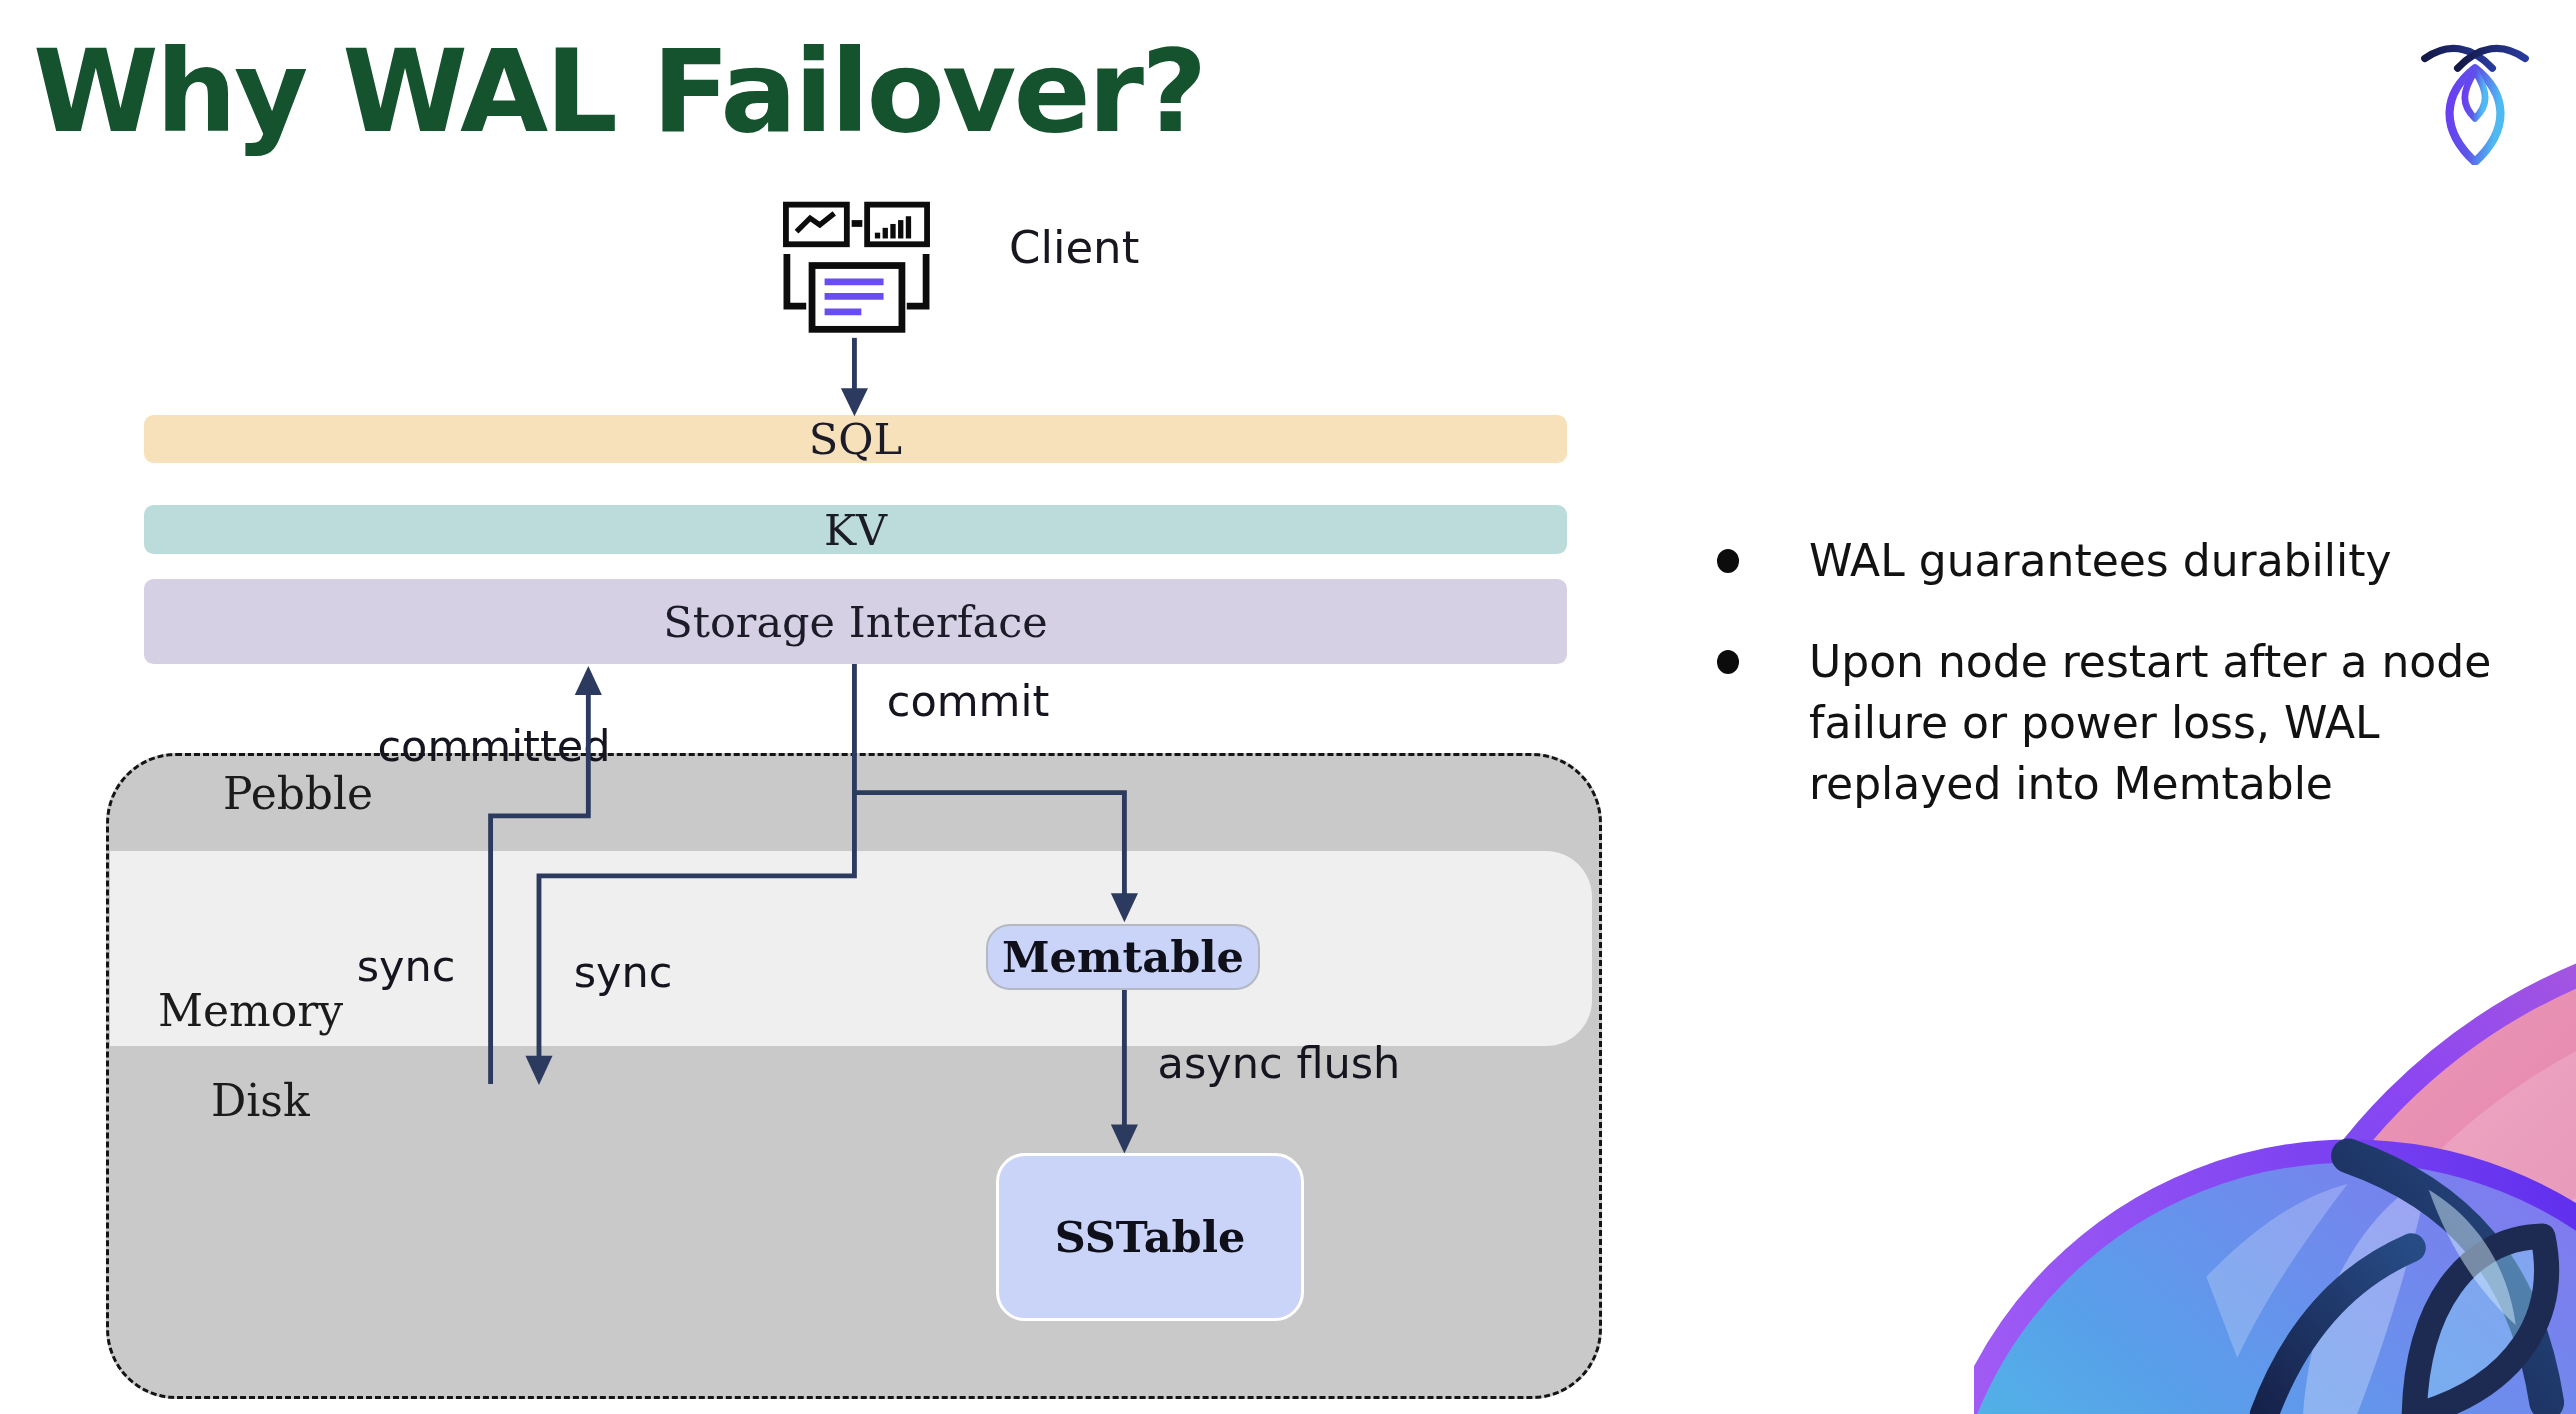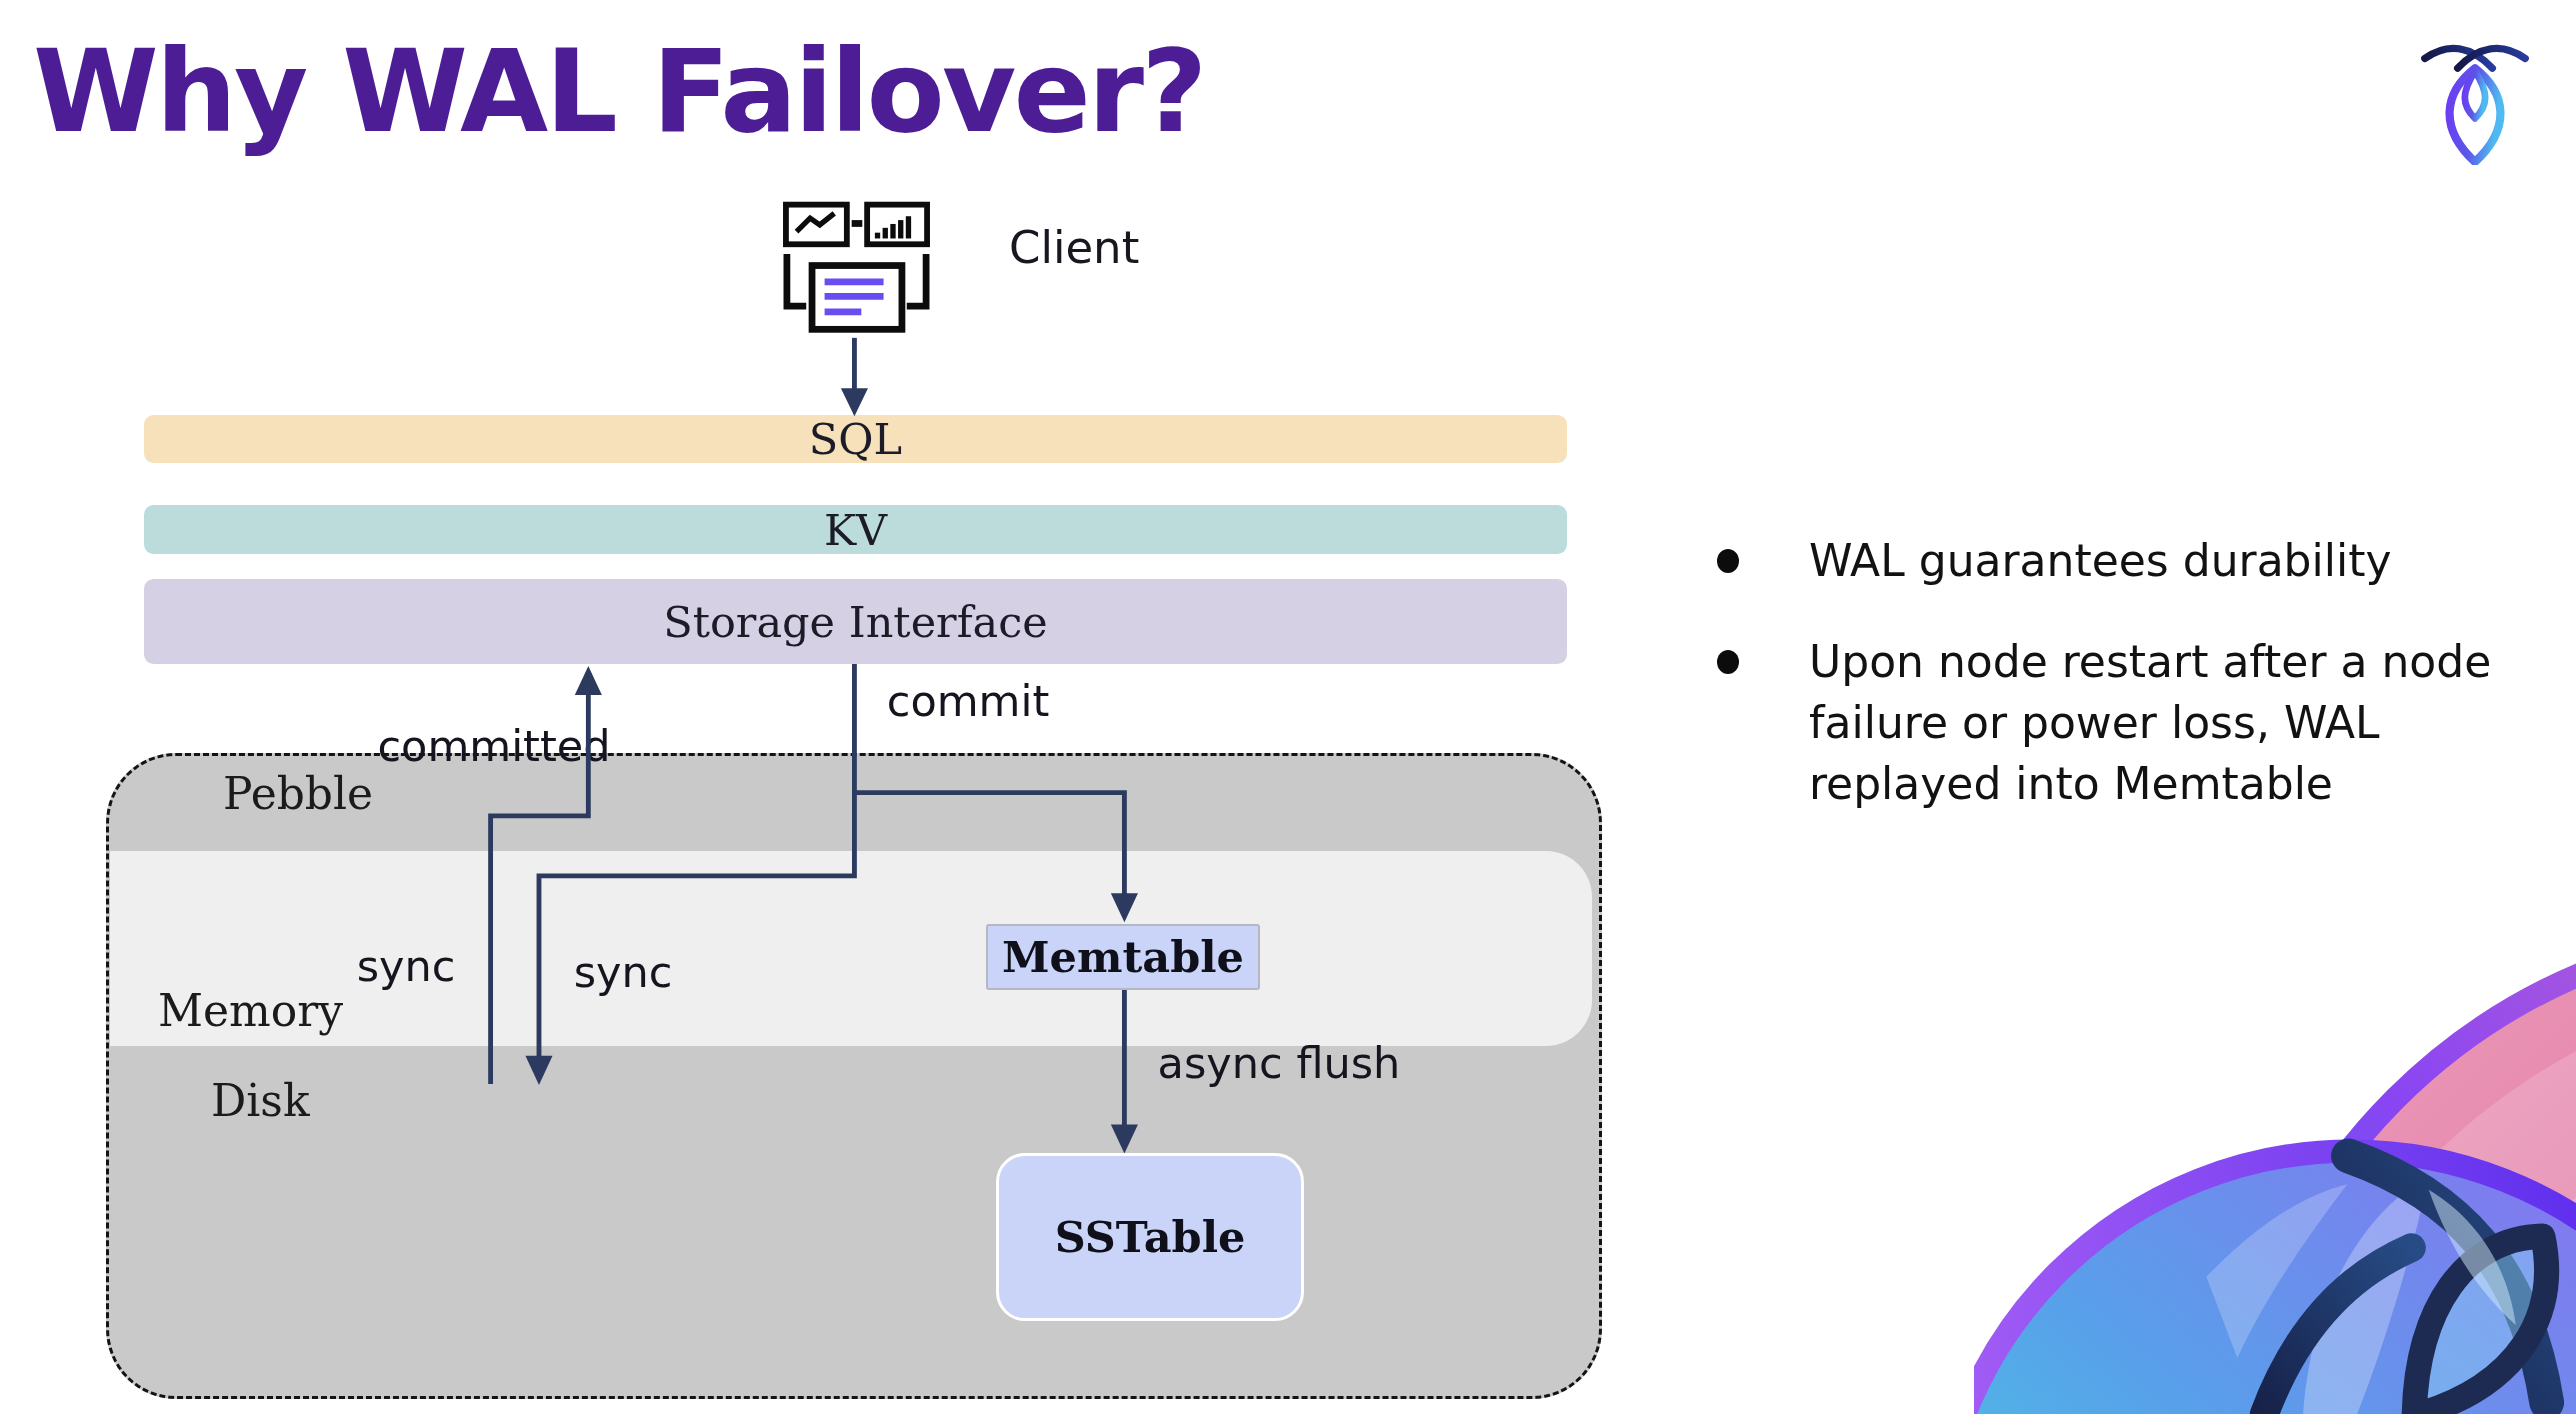--- a/index.html
+++ b/index.html
@@ -6,21 +6,21 @@
   .slide {
     position:relative; width:2576px; height:1415px; background:#ffffff;
     overflow:hidden; font-family:"DejaVu Sans","Liberation Sans",sans-serif; color:#16161e;
   }
   .abs { position:absolute; }
 
   
   .title {
     position:absolute; left:33px; top:25px; margin:0;
     font-family:"DejaVu Sans","Liberation Sans",sans-serif;
-    font-size:114px; font-weight:800; letter-spacing:-2.9px; color:#4c1d95;
+    font-size:114px; font-weight:800; letter-spacing:-2.9px; color:#14532d;
   }
 
   
   .sans-label { position:absolute; font-size:45px; color:#17171f; white-space:nowrap; }
   .edge-label { position:absolute; font-size:43px; color:#15151f; white-space:nowrap; transform:translateX(-50%); }
 
   
   .layer-bar {
     position:absolute; left:144px; width:1423px; border-radius:9.7px;
     display:flex; align-items:center; justify-content:center;
@@ -46,21 +46,21 @@
   }
 
   
   .node {
     position:absolute; background:#c9d4f8;
     display:flex; align-items:center; justify-content:center;
     font-family:"DejaVu Serif","Liberation Serif",serif; font-weight:bold;
     font-size:43px; color:#10101a; box-sizing:border-box; z-index:6;
   }
   .node-wal      { left:451px;  top:1086px; width:180px; height:172px; border:3.9px solid #ffffff; border-radius:29px; }
-  .node-memtable { left:986px; top:924px;  width:274px; height:66px;  border:2.9px solid #b3b8c2; border-radius:3px; }
+  .node-memtable { left:986px; top:924px;  width:274px; height:66px;  border:2.9px solid #b3b8c2; border-radius:24px; }
   .node-sstable  { left:996px; top:1153px; width:308px; height:168px; border:3.9px solid #ffffff; border-radius:29px; }
 
   .arrows { position:absolute; left:0; top:0; z-index:5; pointer-events:none; }
 
   
   .bullets {
     position:absolute; left:1703px; top:530px; width:823px;
     margin:0; padding:0; list-style:none;
     font-size:44px; line-height:61px; color:#121212;
   }

